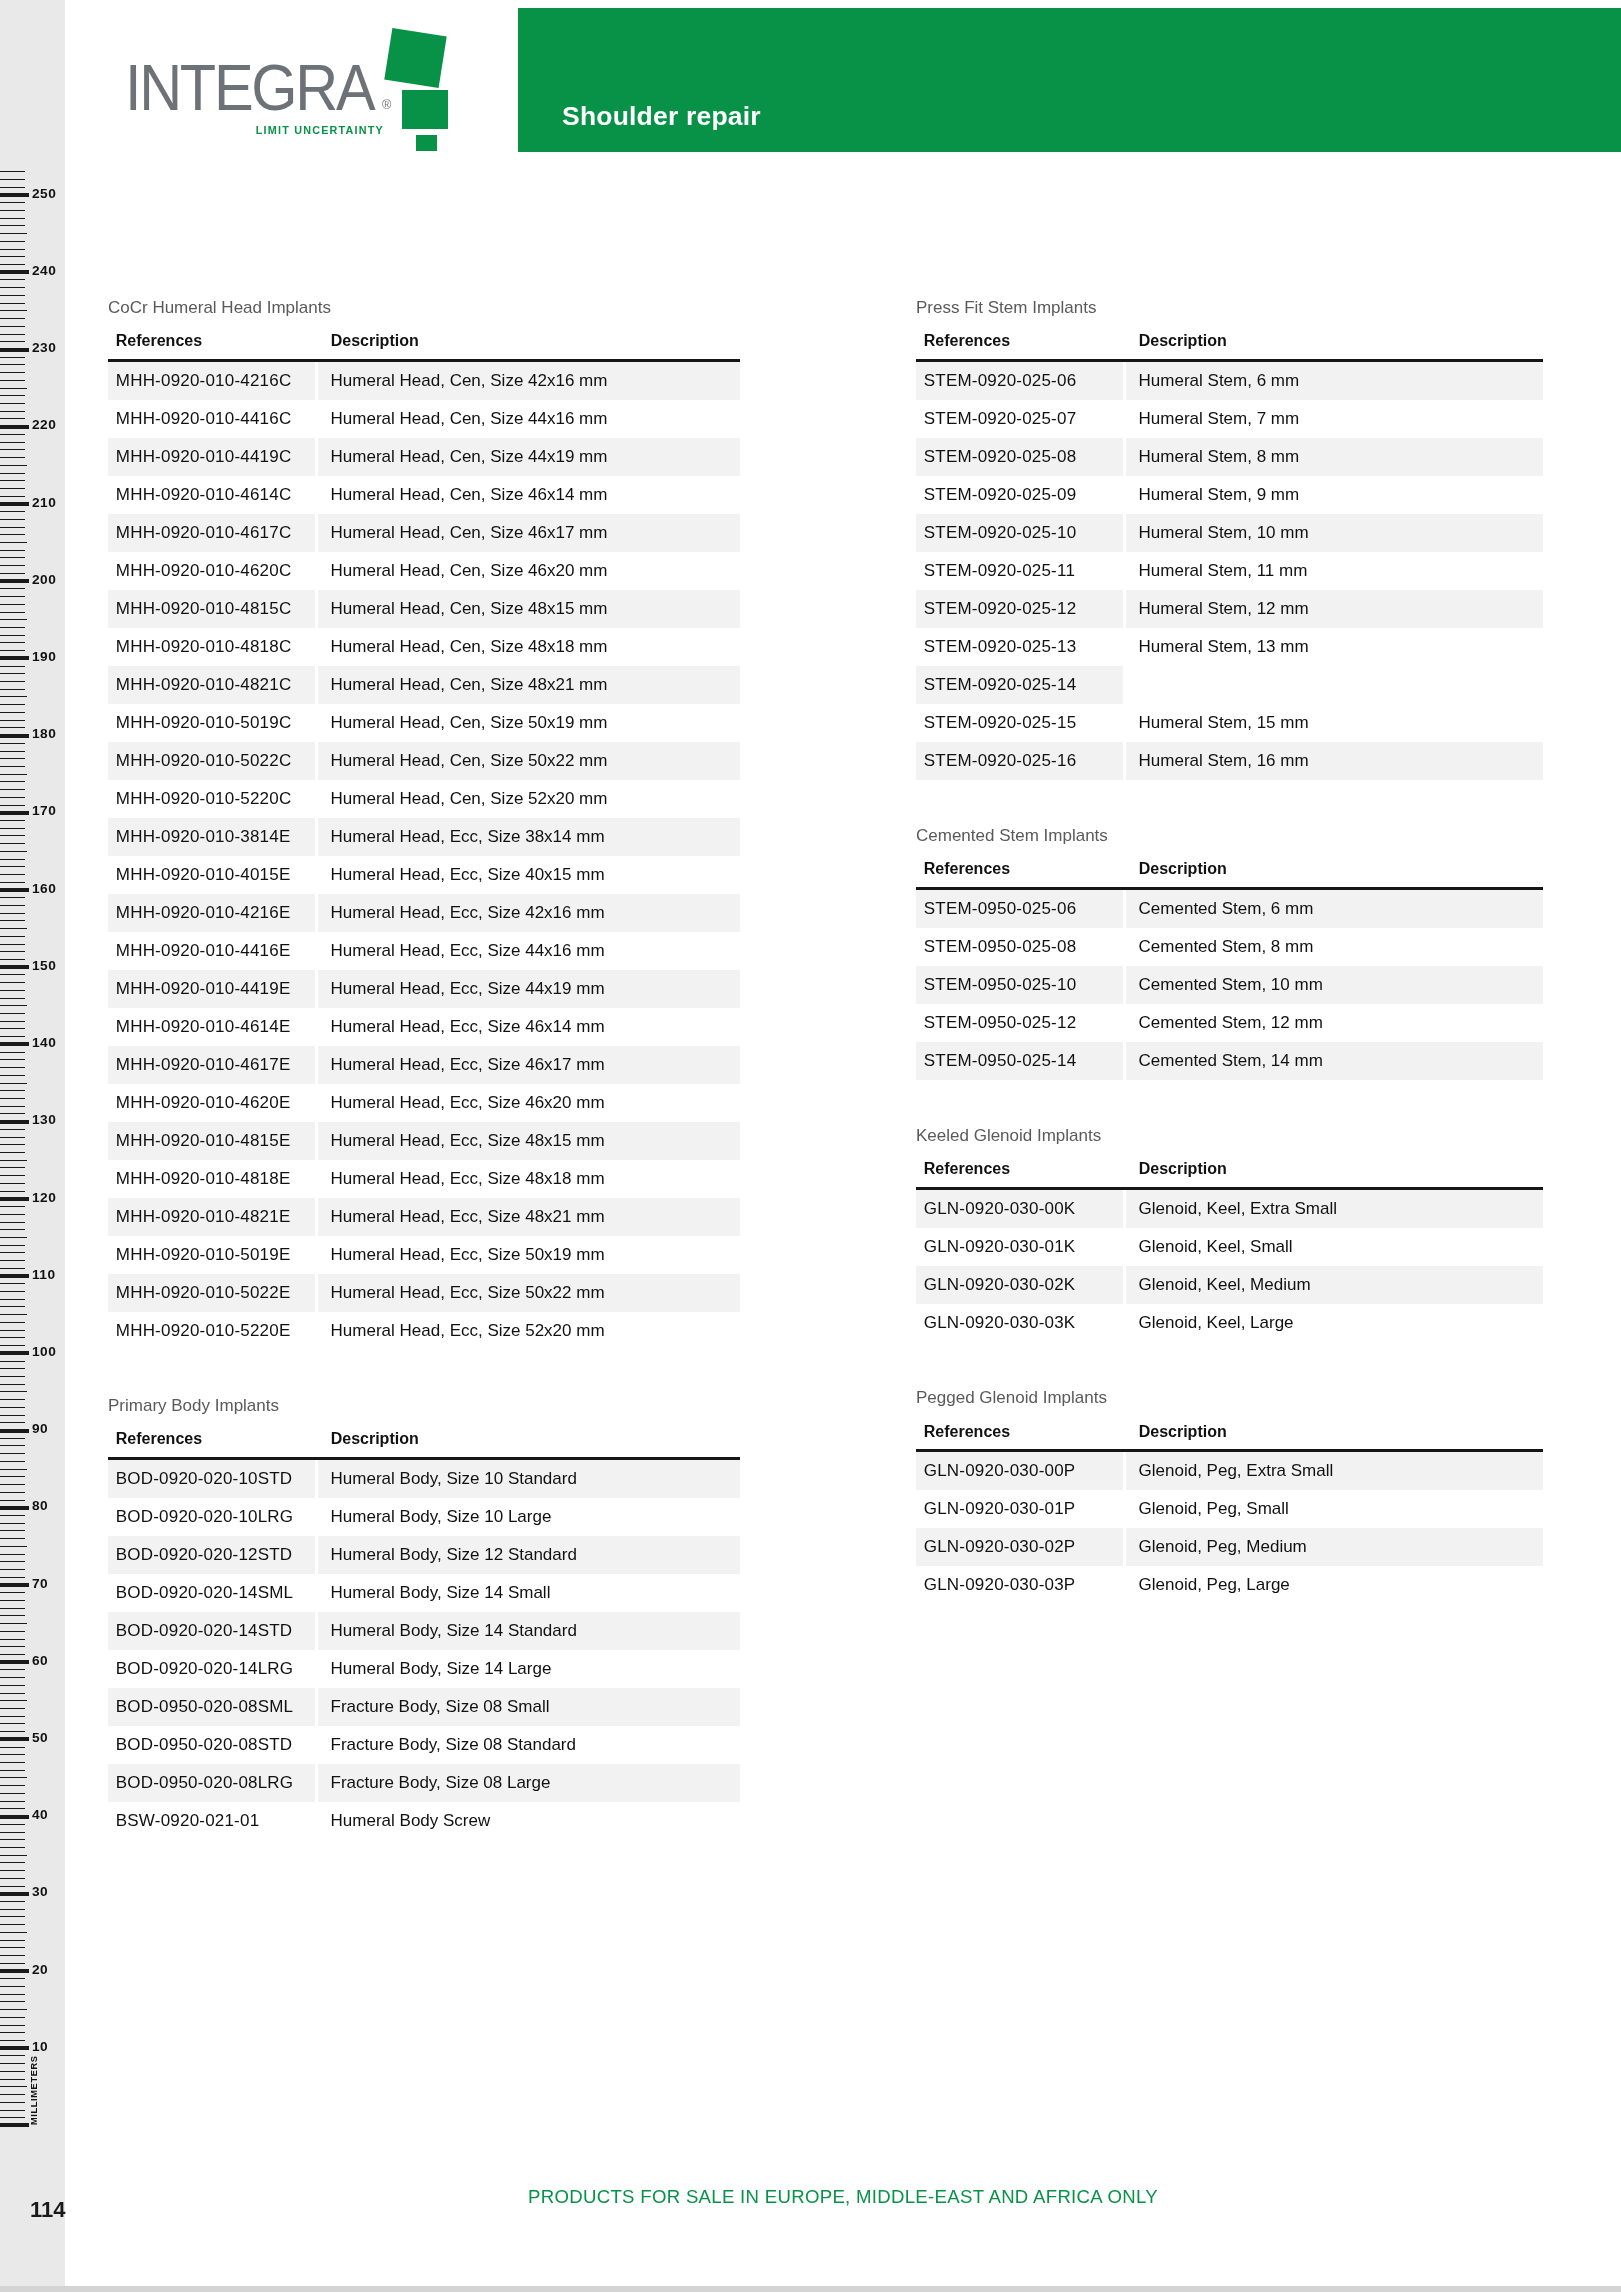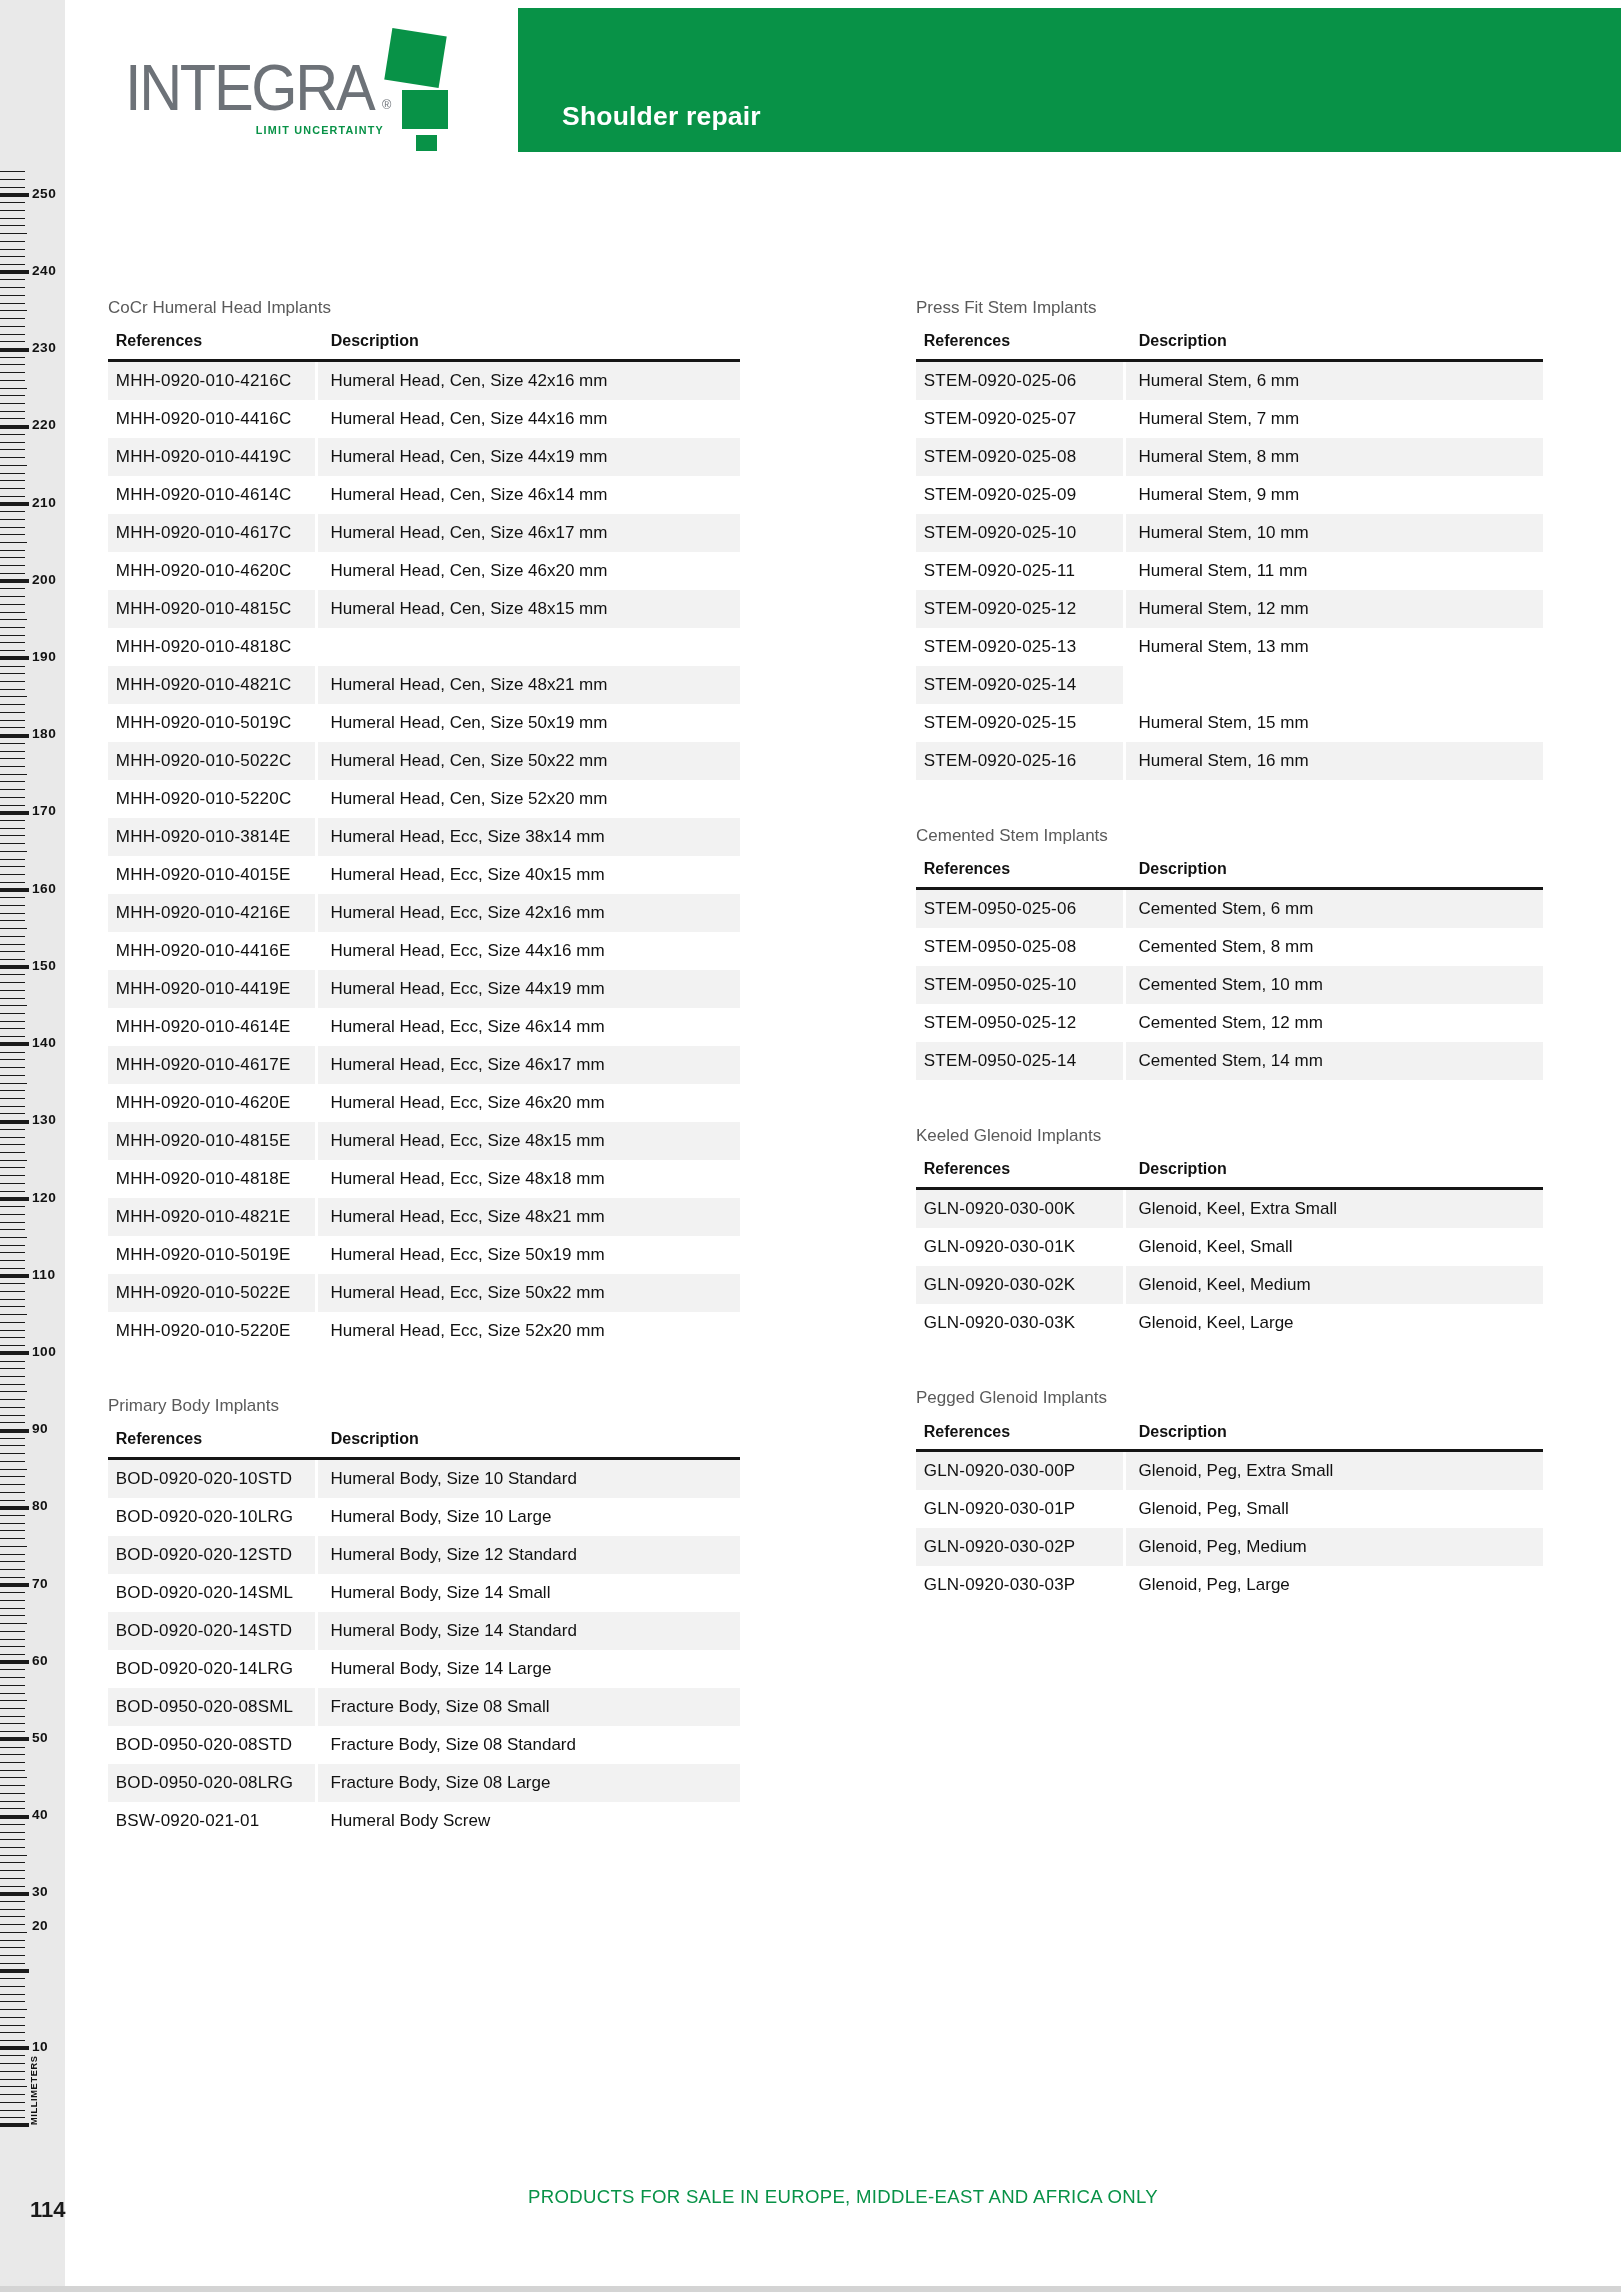--- a/index.html
+++ b/index.html
@@ -348,21 +348,21 @@
       <div class="ruler-label" style="top: 1190px;">120</div>
       <div class="ruler-label" style="top: 1267px;">110</div>
       <div class="ruler-label" style="top: 1344px;">100</div>
       <div class="ruler-label" style="top: 1421px;">90</div>
       <div class="ruler-label" style="top: 1498px;">80</div>
       <div class="ruler-label" style="top: 1576px;">70</div>
       <div class="ruler-label" style="top: 1653px;">60</div>
       <div class="ruler-label" style="top: 1730px;">50</div>
       <div class="ruler-label" style="top: 1807px;">40</div>
       <div class="ruler-label" style="top: 1884px;">30</div>
-      <div class="ruler-label" style="top: 1918px; text-align: center;">20</div>
+      <div class="ruler-label" style="top: 1962px; text-align: center;">20</div>
       <div class="ruler-label" style="top: 2039px;">10</div>
     </div>
   <div class="ruler-unit">MILLIMETERS</div>
   <div class="page-number">114</div>
 
   <div class="logo-text">INTEGRA</div>
   <div class="logo-reg">®</div>
   <div class="logo-sq logo-sq1"></div>
   <div class="logo-sq logo-sq2"></div>
   <div class="logo-sq logo-sq3"></div>
@@ -403,20 +403,21 @@
           <div class="t-row">
             <span class="cell-ref">MHH-0920-010-4620C</span>
             <span class="cell-desc">Humeral Head, Cen, Size 46x20 mm</span>
           </div>
           <div class="t-row">
             <span class="cell-ref">MHH-0920-010-4815C</span>
             <span class="cell-desc">Humeral Head, Cen, Size 48x15 mm</span>
           </div>
           <div class="t-row">
             <span class="cell-ref">MHH-0920-010-4818C</span>
+            <span class="cell-desc">Humeral Head, Cen, Size 48x18 mm</span>
           </div>
           <div class="t-row">
             <span class="cell-ref">MHH-0920-010-4821C</span>
             <span class="cell-desc">Humeral Head, Cen, Size 48x21 mm</span>
           </div>
           <div class="t-row">
             <span class="cell-ref">MHH-0920-010-5019C</span>
             <span class="cell-desc">Humeral Head, Cen, Size 50x19 mm</span>
           </div>
           <div class="t-row">

